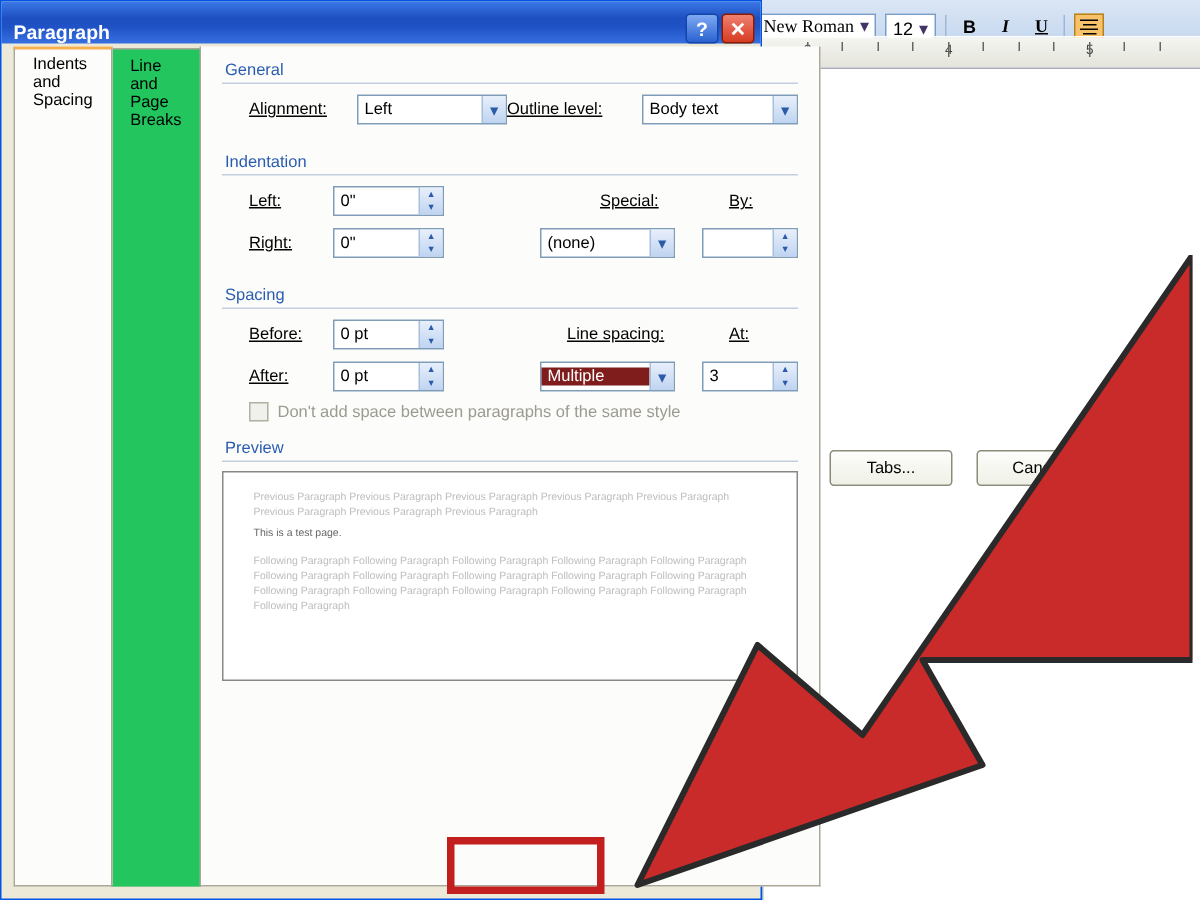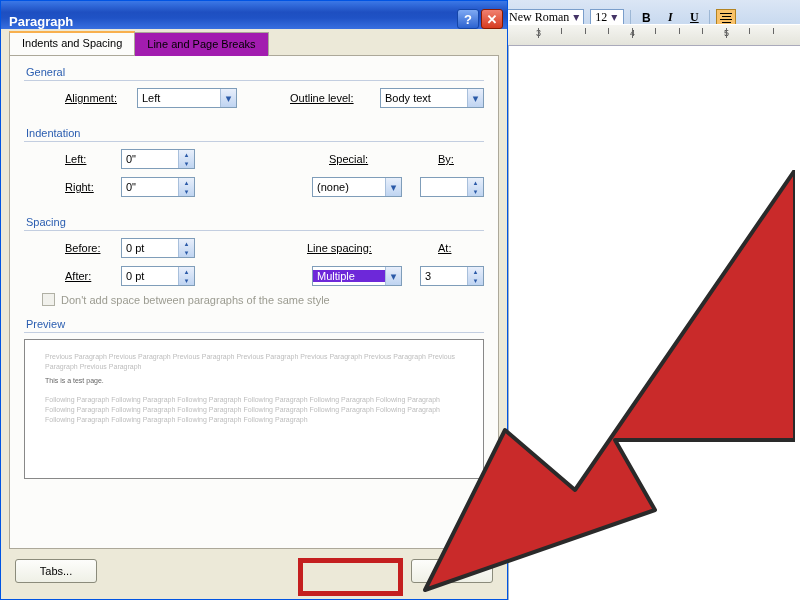--- a/index.html
+++ b/index.html
@@ -34,23 +34,22 @@
     align-items: center;
     padding: 0 4px;
     font-family: "Times New Roman", serif;
   }
   .font-size {
     background: #fff;
     border: 1px solid #7a9ecb;
     height: 18px;
     width: 34px;
     display: flex;
-    align-items: flex-start;
+    align-items: flex-end;
     padding: 0 4px;
-    font-family: Liberation Serif, serif;
   }
   .drop-caret { margin-left:4px; color:#436; }
   .tb-btn {
     width: 18px; height:18px;
     display:flex;align-items:center;justify-content:center;
     font-weight:bold;
   }
   .tb-btn.i { font-style: italic; font-family: serif; }
   .tb-btn.u { text-decoration: underline; font-family: serif; }
   .tb-align {
@@ -116,32 +115,32 @@
     font-weight:bold;
     font-size:13px;
     cursor:pointer;
   }
   .winbtn.help{ background: linear-gradient(#7ea9f3,#2b62d0); color:#fff; border:1px solid #1445a8;}
   .winbtn.close{ background: linear-gradient(#f08070,#d63c20); color:#fff; border:1px solid #8a1a00;}
 
   .dialog-body {
     flex: 1;
     padding: 2px 8px 8px 8px;
-    display:flex;flex-direction:column;
+    display:flex;flex-direction:row;
   }
   .tabstrip {
     display:flex;
     border-bottom: 1px solid #aca899;
     position:relative;
   }
   .tab {
     padding: 5px 12px 6px 12px;
     border: 1px solid #aca899;
     border-bottom: none;
-    background: #a21caf;
+    background: #22c55e;
     margin-right: -1px;
     position:relative;
     top:1px;
     color:#000;
     cursor:pointer;
   }
   .tab.active {
     background:#fcfcfa;
     border-top:2px solid #f8b04e;
     z-index:2;
@@ -159,39 +158,39 @@
   .section-label{
     color:#2a5db0;
     margin-bottom:6px;
     border-bottom:1px solid #c3cee0;
     padding-bottom:2px;
     padding-left:2px;
   }
   .section{ margin-bottom:12px; }
   .row{ display:flex; align-items:center; margin-bottom:6px; min-height:22px;}
   .row.indent{ padding-left:18px; }
-  .lbl{ width: 72px; color:#000;margin-left:23px; }
+  .lbl{ width: 72px; color:#000; }
   .lbl.narrow{width:56px;}
   .underlined{ text-decoration: underline; text-decoration-color:#000; }
   .combo, .spinner {
     display:flex;align-items:center;
     background:#fff;
     border:1px solid #7f9db9;
     height:20px;
     font-size:11px;
   }
   .combo{ width: 100px; }
   .combo .val{ flex:1; padding:0 4px;}
   .combo .btn, .spinner .btns{
     width:16px;height:100%;background:linear-gradient(#e8effb,#bfd4f1);
     border-left:1px solid #a8bfdb;
     display:flex;align-items:center;justify-content:center;
     color:#2b5aa8;cursor:pointer;
   }
-  .combo.sel .val{ background:#6d28d9;color:#fff;}
+  .combo.sel .val{ background:#7f1d1d;color:#fff;}
   .spinner{ width:74px;}
   .spinner .val{flex:1;padding:0 4px;}
   .spinner .btns{flex-direction:column;}
   .spinner .btns div{height:50%;font-size:7px;line-height:1;display:flex;align-items:center;justify-content:center;}
   .gap{flex:1;}
   .chk{
     display:flex;align-items:center;gap:6px;color:#9b9b90;padding-left:18px;
   }
   .chk .box{width:13px;height:13px;border:1px solid #b0b0a4;background:#f1f1ec;}
   .preview-box{

